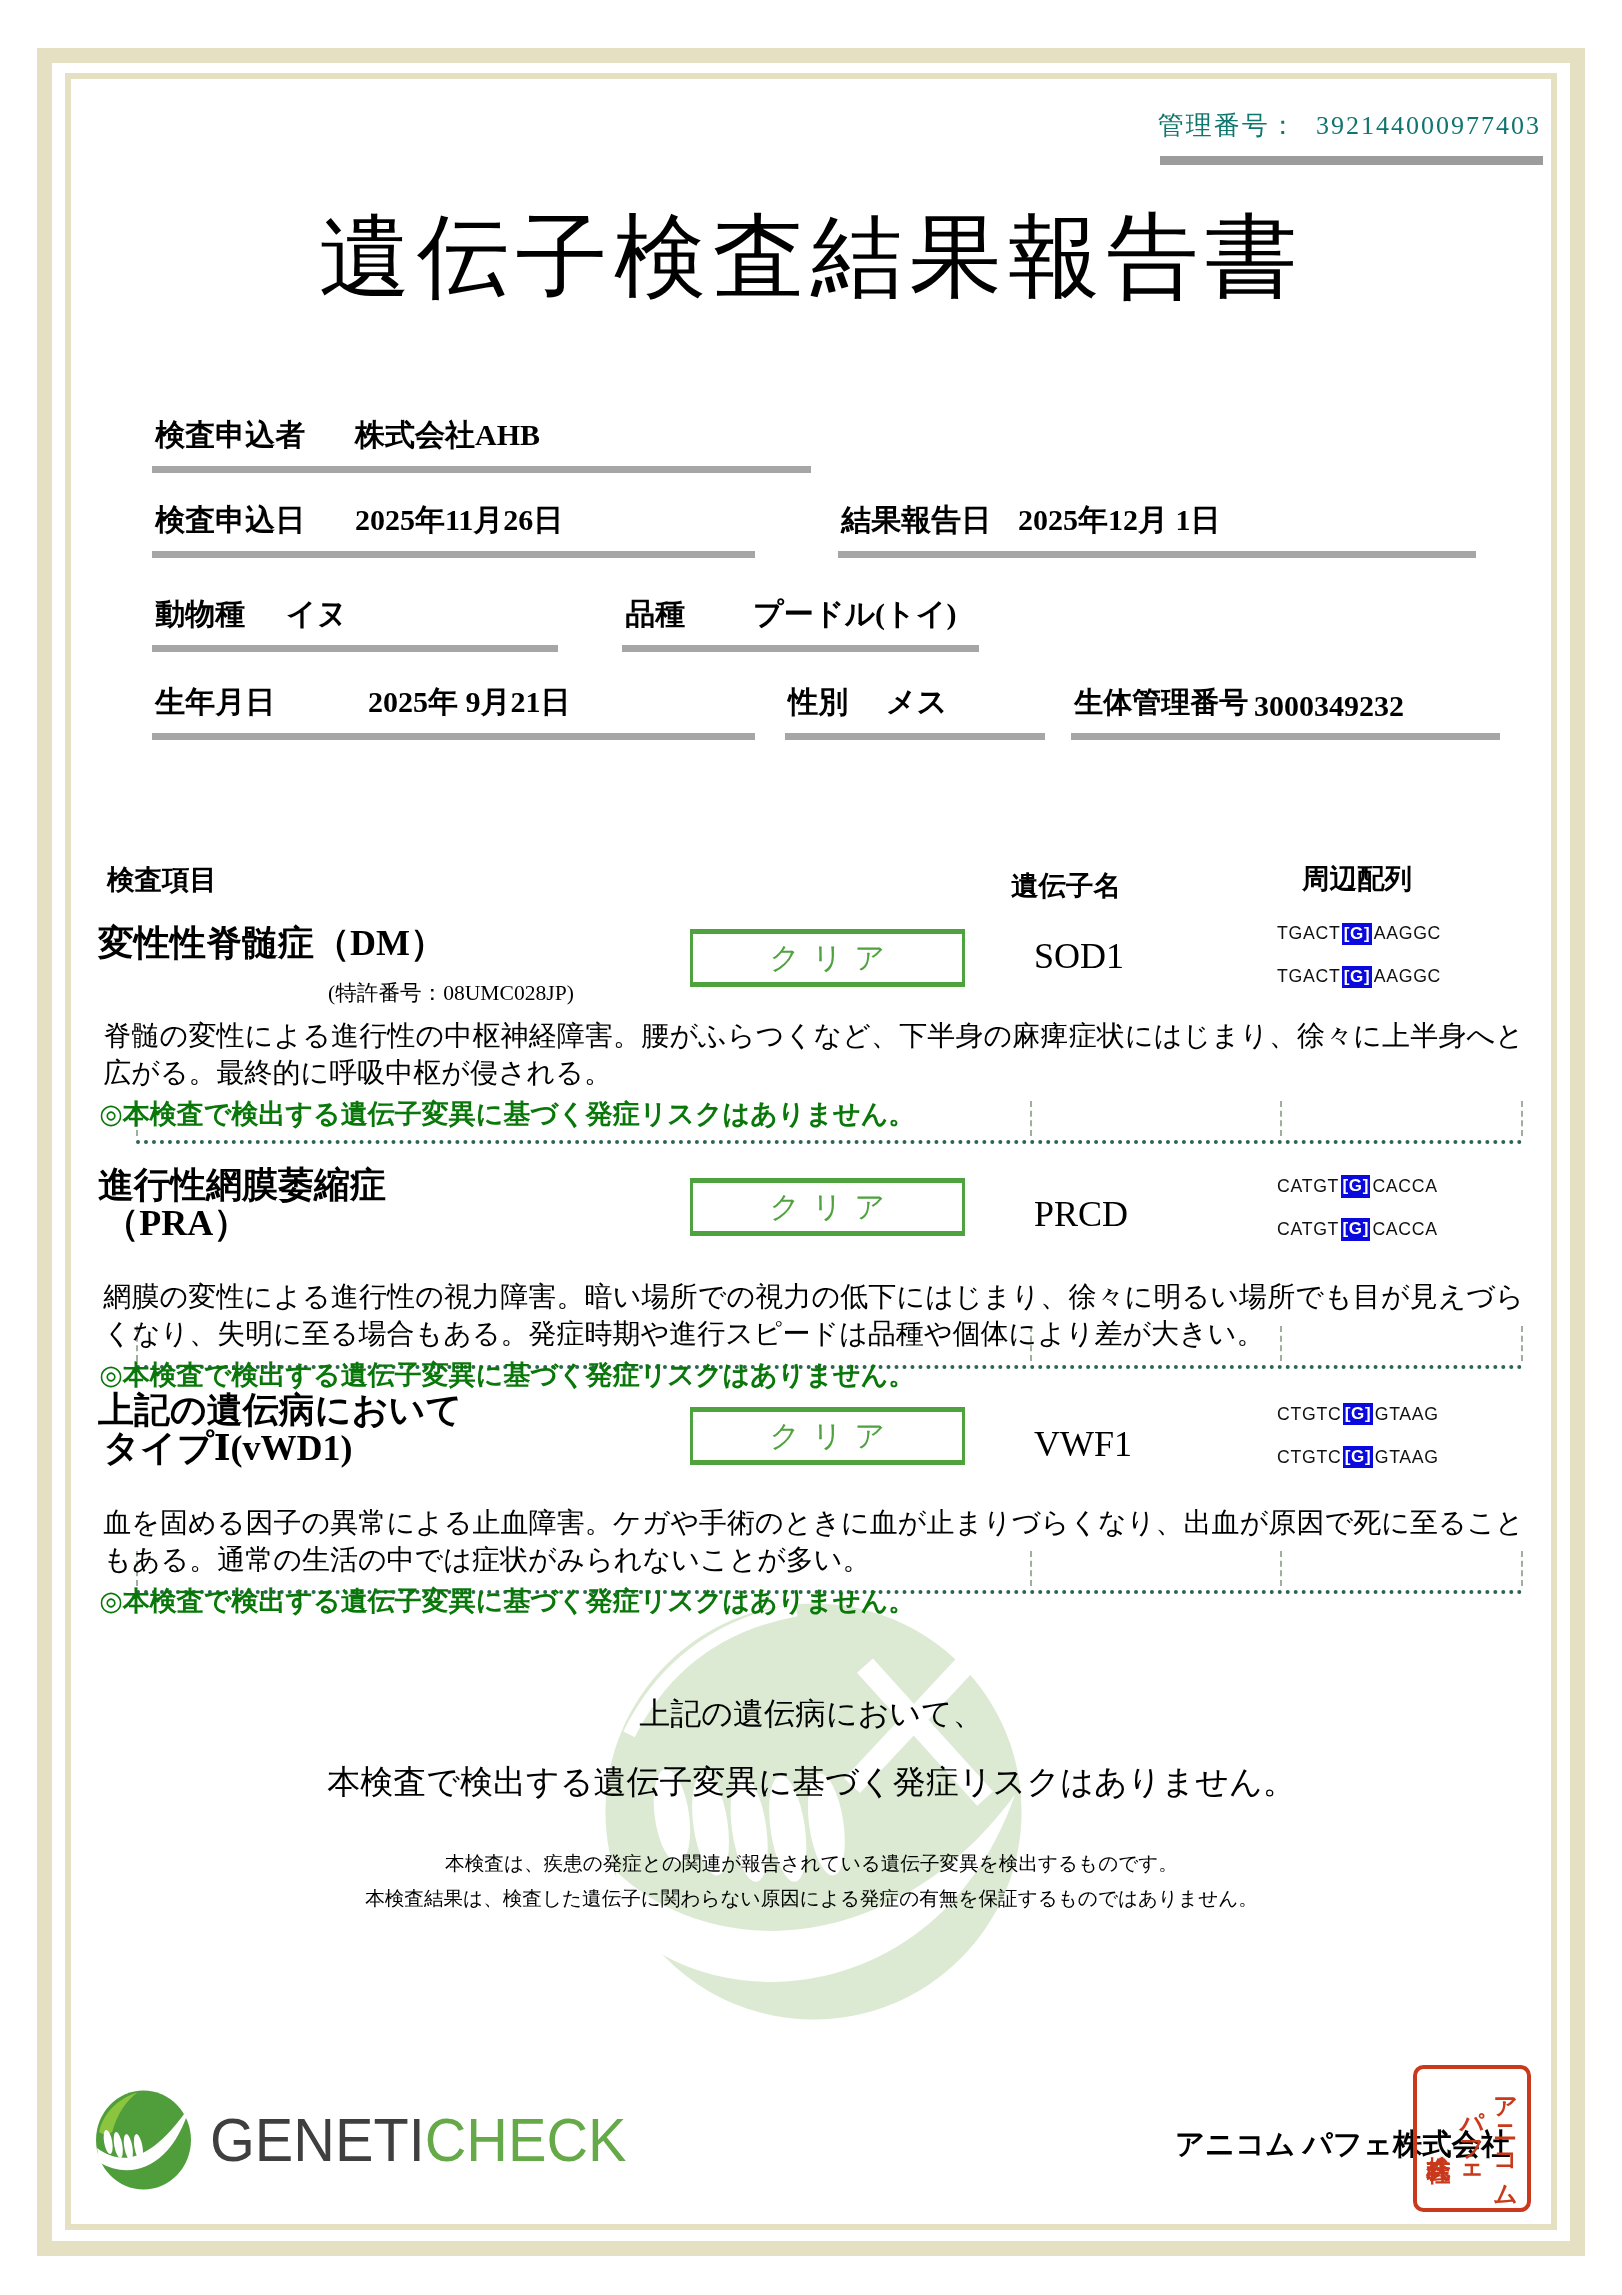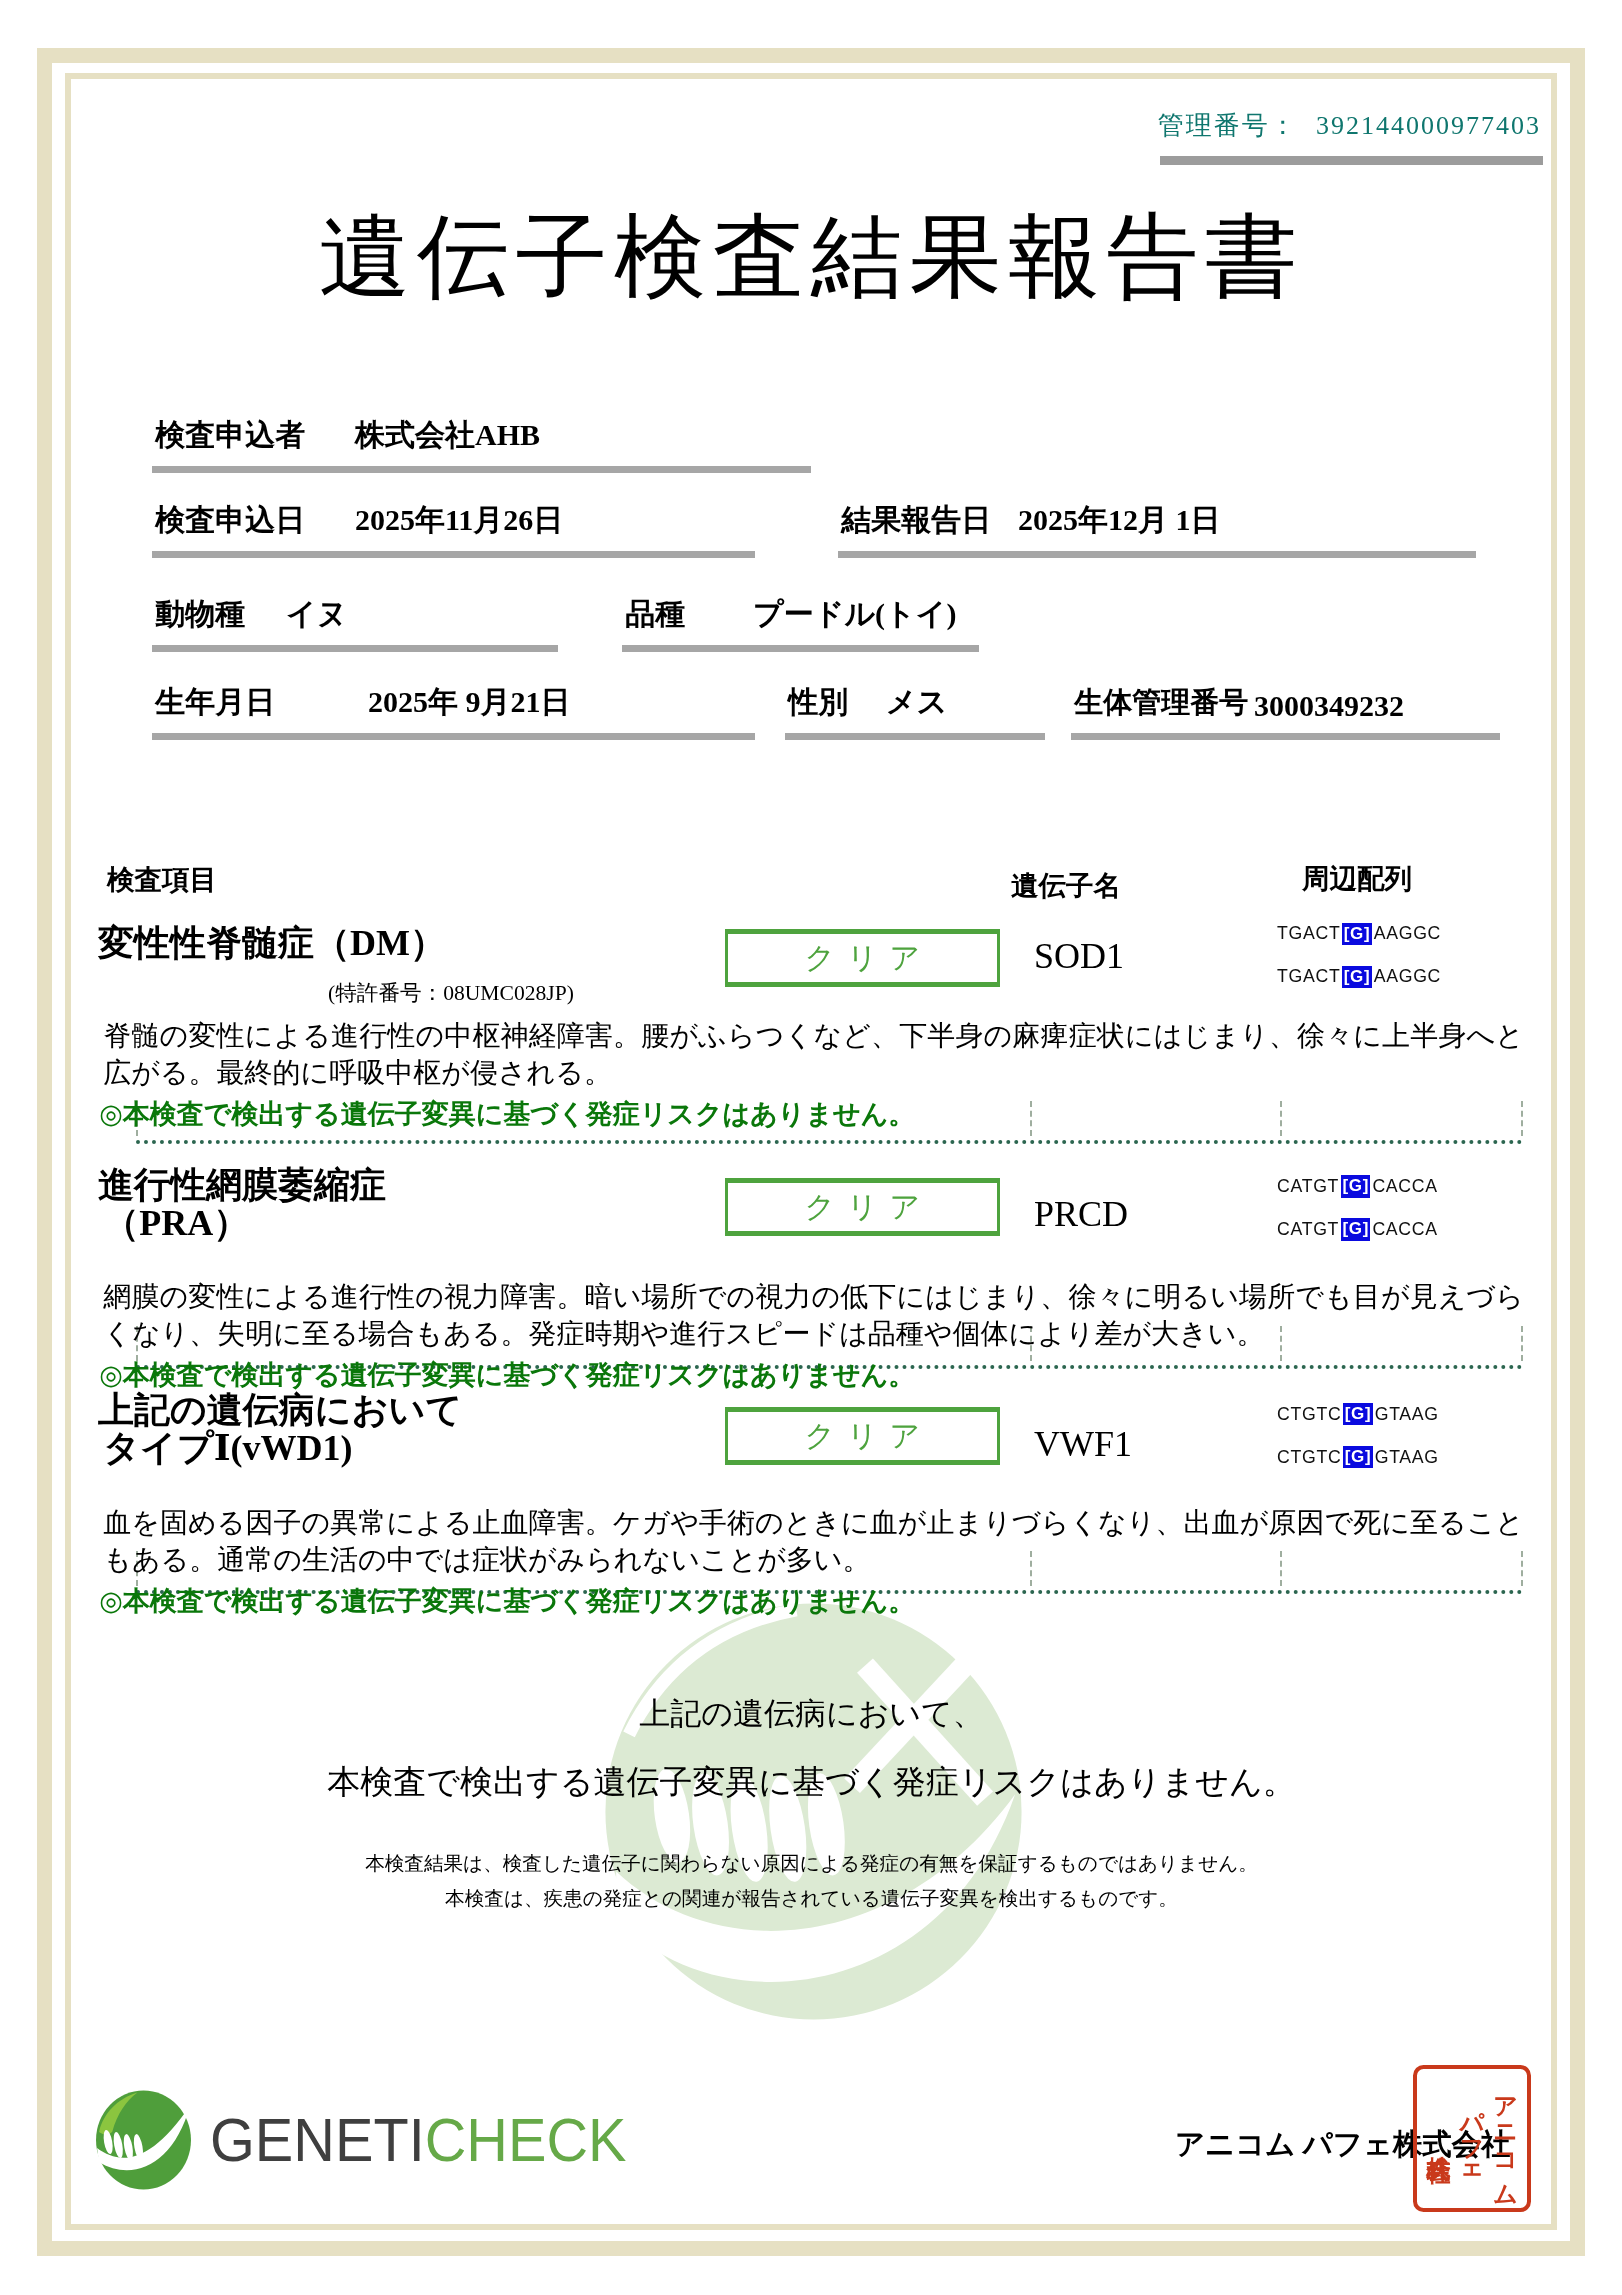--- a/index.html
+++ b/index.html
@@ -55,21 +55,21 @@
   .item-head{position:relative;}
   #item-0 .item-head{height:99px;}
   #item-1 .item-head{height:118px;}
   #item-2 .item-head{height:119px;}
   .nm1{position:absolute;left:0;top:3.9px;font-size:36px;font-weight:bold;white-space:nowrap;}
   .nm2{position:absolute;left:5.2px;top:42px;font-size:36px;font-weight:bold;white-space:nowrap;}
   .patent{position:absolute;left:230px;top:63px;font-size:21.6px;white-space:nowrap;}
   .result-btn{position:absolute;left:592px;width:257px;height:48px;
       border:3.3px solid #4ea33e;border-top-width:5.2px;border-bottom-width:5.2px;
       display:flex;align-items:center;justify-content:center;
-      color:#4ea33e;font-size:30px;letter-spacing:11.8px;padding-left:11.8px;box-sizing:content-box;margin-left:35px;}
+      color:#4ea33e;font-size:30px;letter-spacing:11.8px;padding-left:11.8px;box-sizing:content-box;}
   #item-0 .result-btn{top:14.4px;}
   #item-1 .result-btn{top:21px;}
   #item-2 .result-btn{top:25px;}
   .gene{position:absolute;left:936px;font-size:36px;white-space:nowrap;}
   #item-0 .gene{top:19.6px;}
   #item-1 .gene{top:36px;}
   #item-2 .gene{top:41px;}
   .seqs{position:absolute;left:1179px;}
   #item-0 .seqs{top:-2.6px;}
   #item-1 .seqs{top:7.9px;}
@@ -267,22 +267,22 @@
   </g>
   <path d="M118,88 L174,28" stroke="#ffffff" stroke-width="10"></path>
   <path d="M124,32 L180,94" stroke="#ffffff" stroke-width="10"></path>
   <path d="M8,128 C55,172 140,166 194,92 C160,190 55,200 8,150 Z" fill="#ffffff"></path>
 </svg>
 
 <div class="summary">
   <div class="sum1">上記の遺伝病において、</div>
   <div class="sum2">本検査で検出する遺伝子変異に基づく発症リスクはありません。</div>
   <div class="disc">
+    <div>本検査は、疾患の発症との関連が報告されている遺伝子変異を検出するものです。</div>
     <div>本検査結果は、検査した遺伝子に関わらない原因による発症の有無を保証するものではありません。</div>
-    <div>本検査は、疾患の発症との関連が報告されている遺伝子変異を検出するものです。</div>
   </div>
 </div>
 
 <div class="brand">
   <svg class="brand-mark" width="101" height="110" viewBox="0 0 100 100">
     <ellipse cx="50" cy="50" rx="47" ry="49" fill="#4f9e3b"></ellipse>
     <path d="M44,3 C24,9 10,24 6,42 C10,45 15,45 19,42 C24,24 33,11 44,3 Z" fill="#8bc53f"></path>
     <g fill="#ffffff">
       <ellipse cx="15" cy="52" rx="4" ry="12" transform="rotate(-10 15 52)"></ellipse>
       <ellipse cx="25" cy="55" rx="4" ry="13" transform="rotate(-10 25 55)"></ellipse>

